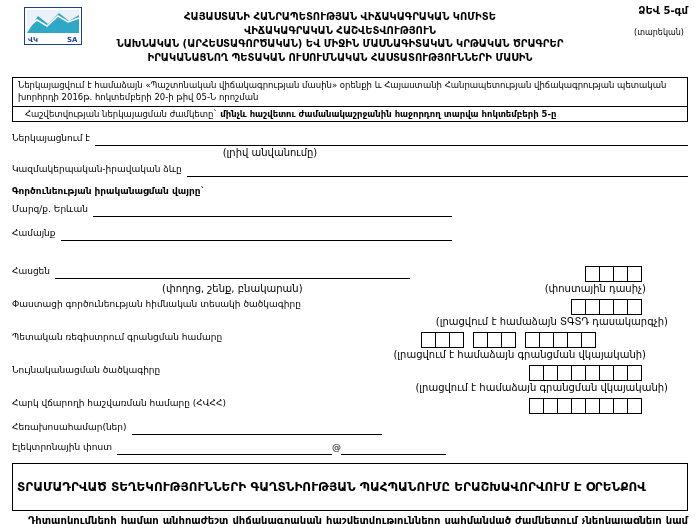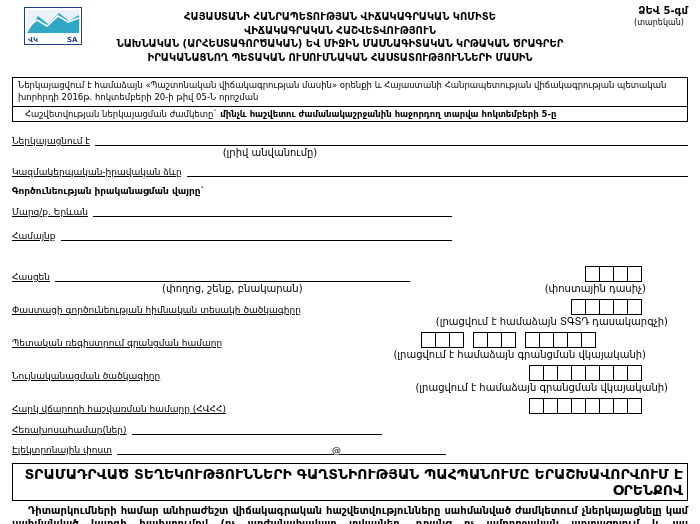--- a/index.html
+++ b/index.html
@@ -9,42 +9,42 @@
     color: #000; font-size: 9px;
   }
   .page { box-sizing: border-box; width: 700px; height: 524px; padding: 5px 12px 4px; }
 
   
   .hdr { display: flex; align-items: flex-start; }
   .logo { width: 58px; height: 38px; flex: none; margin-left: 12px; margin-top: 2px; }
   .titles { flex: 1; text-align: center; font-weight: bold; font-size: 10px; line-height: 1.35; padding-top: 5px; }
   .formmeta { flex: none; width: 86px; padding-left: 4px; }
   .formno { font-weight: bold; font-size: 10px; text-align: right; }
-  .periodicity { font-size: 8px; text-align: right; margin-top: 2px; padding-right: 4px; }
+  .periodicity { font-size: 8px; text-align: right; margin-top: 12px; padding-right: 4px; }
 
   
   .box { border: 1px solid #000; padding: 2px 5px; font-size: 8.5px; line-height: 1.4; margin-top: 13px; }
   .box2 { border: 1px solid #000; border-top: none; padding: 2px 12px; font-size: 8.5px; }
 
   .b { font-weight: bold; }
 
   
-  .row { display: flex; align-items: flex-end; text-decoration: underline; }
+  .row { display: flex; align-items: flex-start; }
   .lbl { white-space: nowrap; padding-right: 5px; }
   .ul { border-bottom: 1px solid #000; height: 12px; flex: 1; }
   .ul.fixed { flex: none; }
   .hintrow { display: flex; font-size: 10px; margin-top: 1px; }
 
   
   .cells { display: inline-flex; }
   .cell { width: 13px; height: 14px; border: 1px solid #000; margin-left: -1px; background: #fff; flex: none; }
   .cellgroup { display: inline-flex; margin-left: 10px; }
   .cellgroup:first-child { margin-left: 0; }
 
-  .confbar { border: 1px solid #000; text-align: right; font-weight: bold; font-size: 14px; padding: 2px 4px; margin-top: 8px; }
+  .confbar { border: 1px solid #000; text-align: left; font-weight: bold; font-size: 12px; padding: 16px 4px; margin-top: 8px; }
   .warning { font-weight: bold; font-size: 10px; line-height: 1.35; text-align: justify; text-indent: 16px; margin-top: 3px; }
   .footer { text-align: center; font-weight: bold; font-size: 9.5px; margin-top: 5px; }
   .blank { display: inline-block; width: 26px; border-bottom: 1px solid #000; height: 10px; }
 </style>
 </head>
 <body>
 
 <div class="page">
 
   <div class="hdr">

